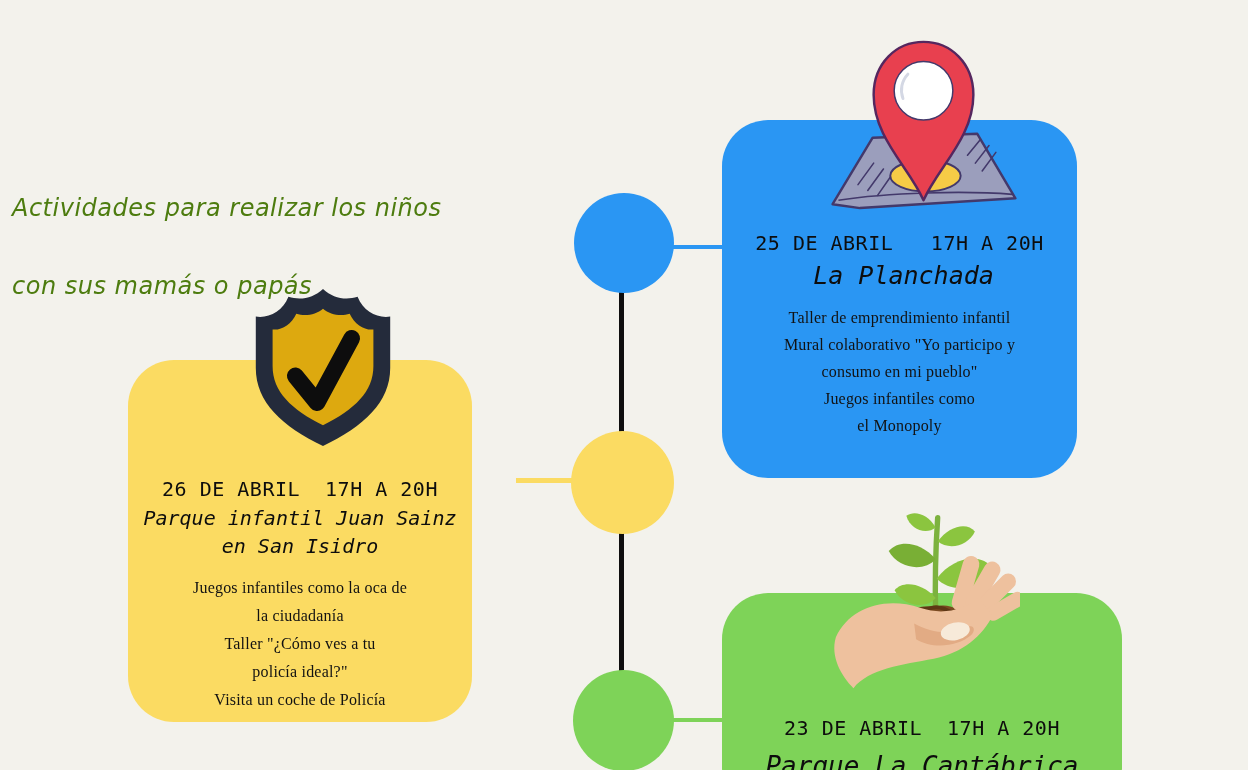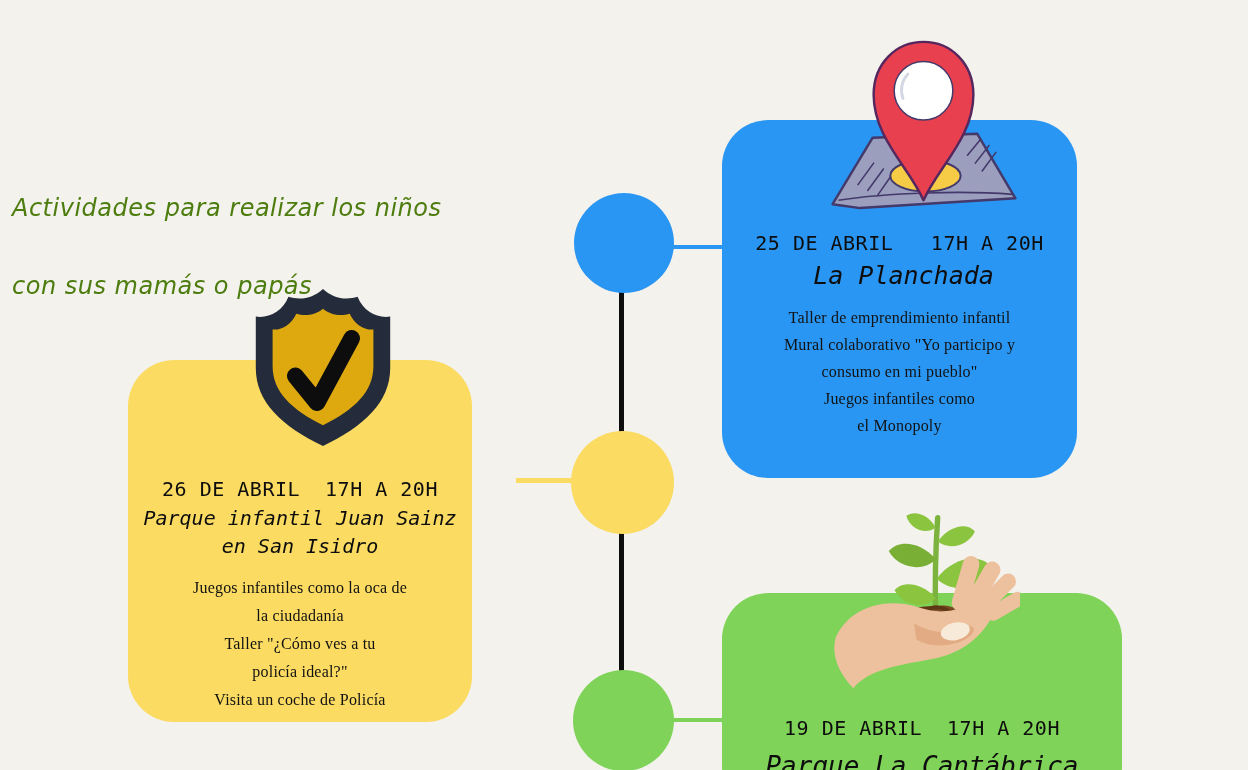--- a/index.html
+++ b/index.html
@@ -101,21 +101,21 @@
     <div class="evt-loc">Parque infantil Juan Sainz
 en San Isidro</div>
     <div class="evt-details">Juegos infantiles como la oca de
 la ciudadanía
 Taller "¿Cómo ves a tu
 policía ideal?"
 Visita un coche de Policía</div>
   </div>
 
   <div class="card card-green">
-    <div class="evt-date">19 DE ABRIL  17H A 20H</div>
+    <div class="evt-date">23 DE ABRIL  17H A 20H</div>
     <div class="evt-loc">Parque La Cantábrica</div>
   </div>
 
   <div class="icon icon-mappin">
     <svg viewBox="0 0 195 180" xmlns="http://www.w3.org/2000/svg">
       <polygon points="45,104 152,100 191,166 32,176 4,172" fill="#9b9ebc" stroke="#43396b" stroke-width="2.5" stroke-linejoin="round"></polygon>
       <path d="M30,152 L46,130 M40,158 L56,136 M50,163 L64,143 M142,122 L155,106 M150,130 L164,112 M157,138 L171,119" stroke="#43396b" stroke-width="1.6" fill="none" stroke-linecap="round"></path>
       <path d="M10,168 C60,160 140,158 188,162" stroke="#43396b" stroke-width="1.6" fill="none"></path>
       <ellipse cx="99" cy="143" rx="36" ry="16" fill="#f6cb46" stroke="#43396b" stroke-width="2"></ellipse>
       <path d="M97,168 C82,134 46,104 46,60 C46,28 69,6 97,6 C125,6 148,28 148,60 C148,104 112,134 97,168 Z" fill="#e8404f" stroke="#55275f" stroke-width="2.5" stroke-linejoin="round"></path>

